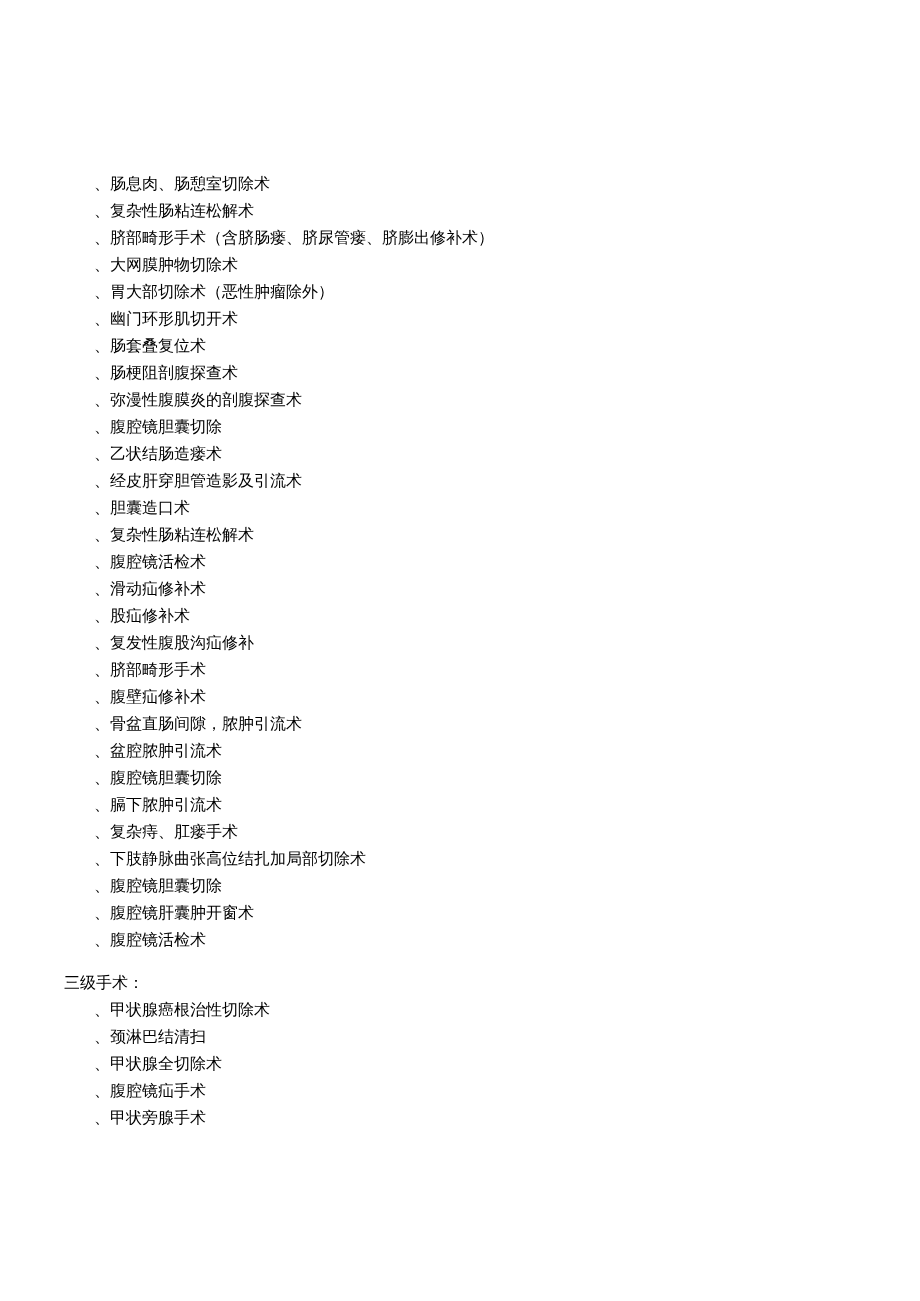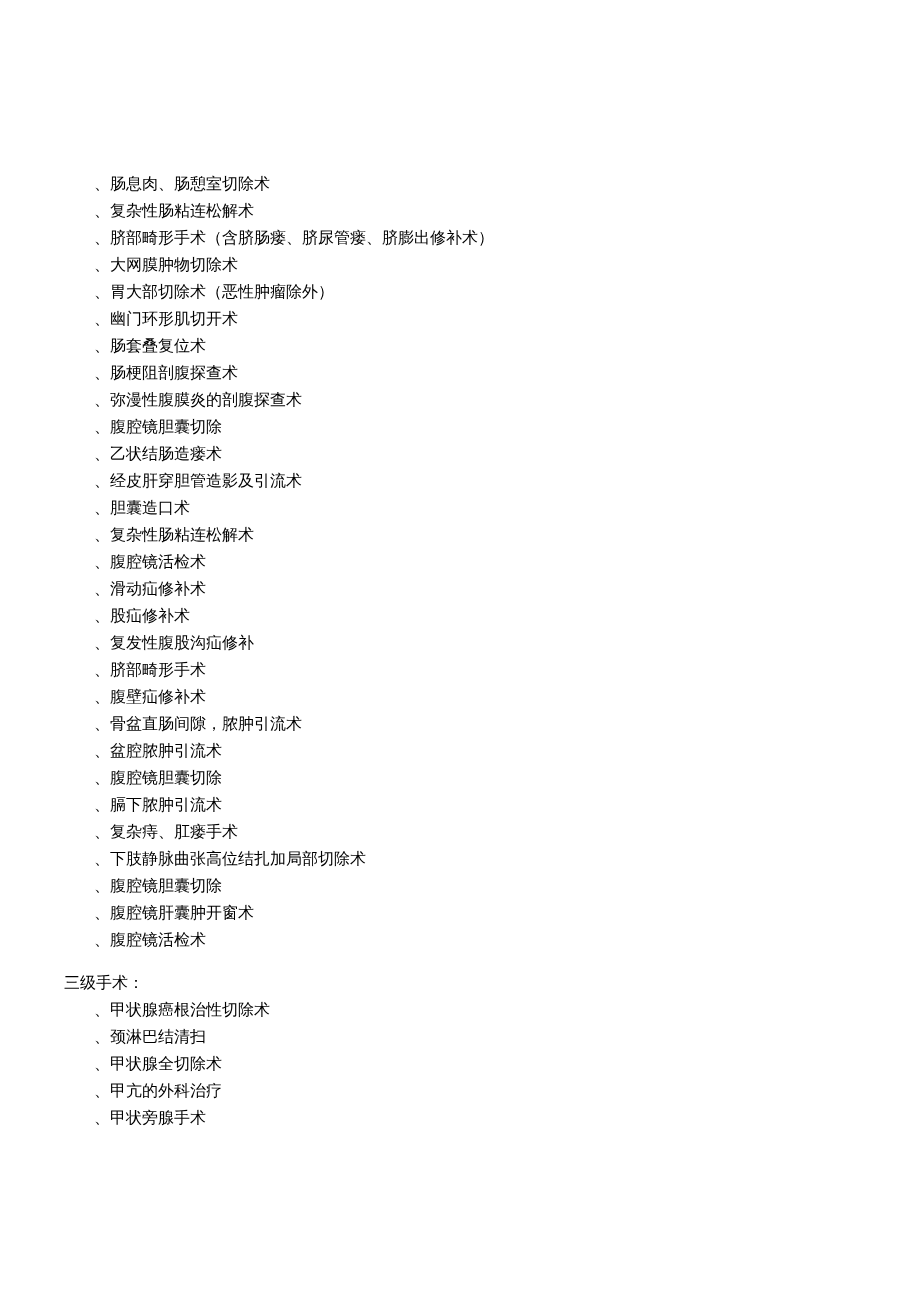--- a/index.html
+++ b/index.html
@@ -58,16 +58,16 @@
       <div class="list-item">、下肢静脉曲张高位结扎加局部切除术</div>
       <div class="list-item">、腹腔镜胆囊切除</div>
       <div class="list-item">、腹腔镜肝囊肿开窗术</div>
       <div class="list-item">、腹腔镜活检术</div>
     </div>
   <div class="section-header">三级手术：</div>
   <div id="list2-container">
       <div class="list-item">、甲状腺癌根治性切除术</div>
       <div class="list-item">、颈淋巴结清扫</div>
       <div class="list-item">、甲状腺全切除术</div>
-      <div class="list-item">、甲亢的外科治疗</div>
+      <div class="list-item">、腹腔镜疝手术</div>
       <div class="list-item">、甲状旁腺手术</div>
     </div>
 </div>
 
 </body></html>

